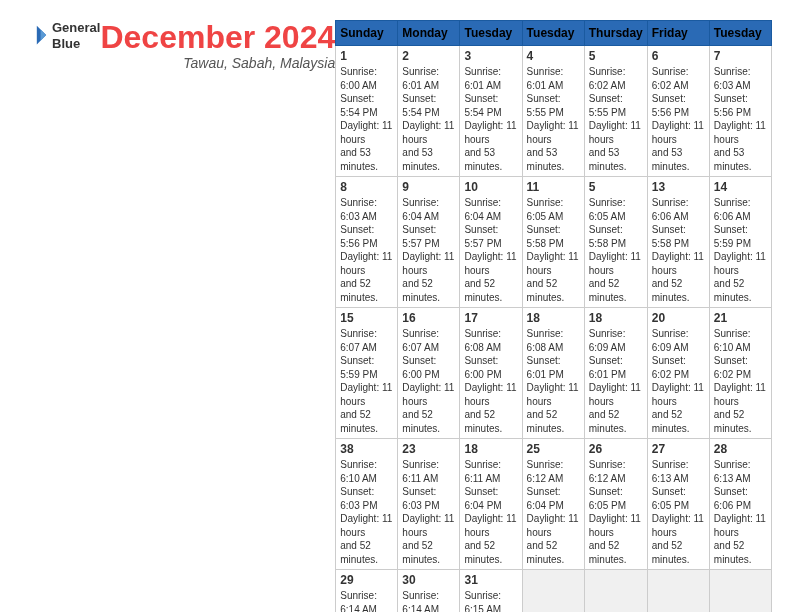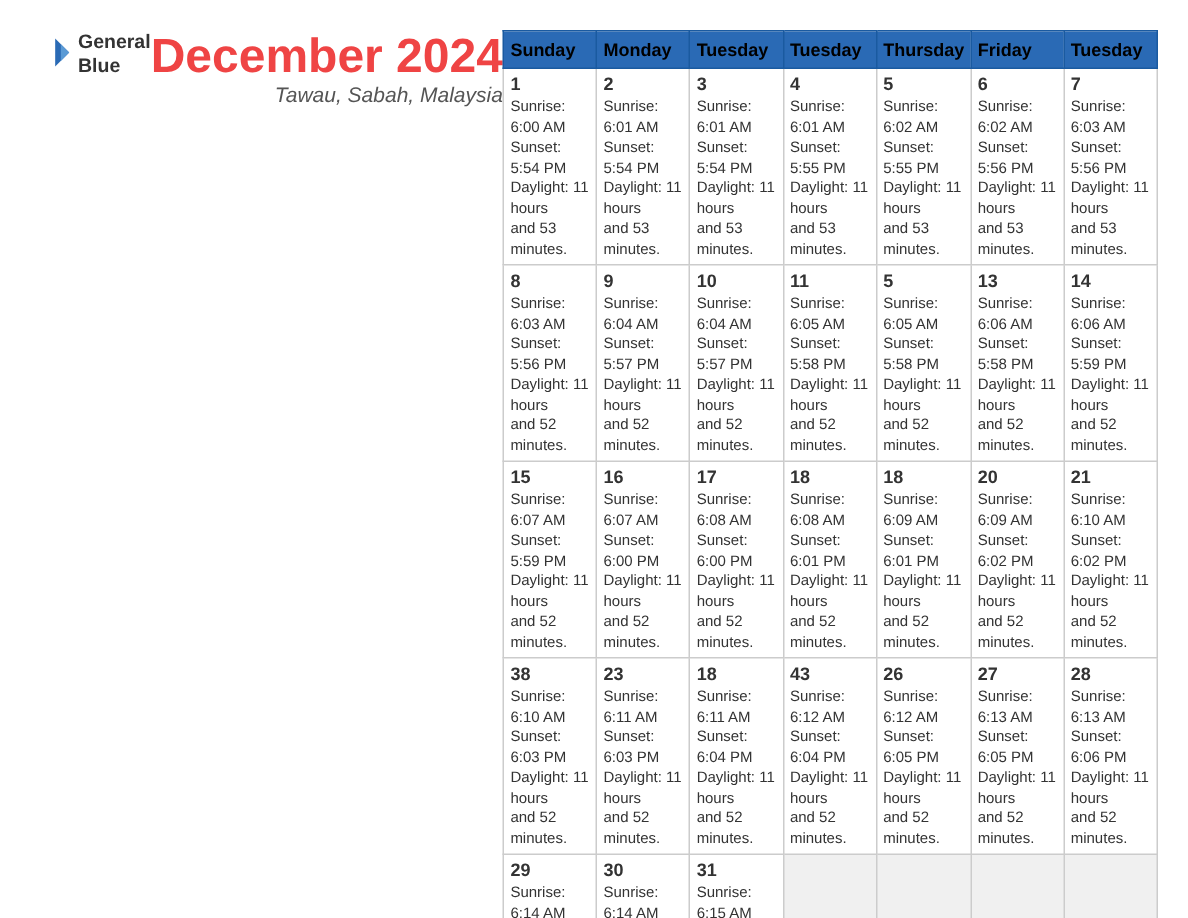--- a/index.html
+++ b/index.html
@@ -225,21 +225,21 @@
           </td>
           <td>
             <span class="day-num">23</span>
             <div class="day-info">Sunrise: 6:11 AM<br>Sunset: 6:03 PM<br>Daylight: 11 hours<br>and 52 minutes.</div>
           </td>
           <td>
             <span class="day-num">18</span>
             <div class="day-info">Sunrise: 6:11 AM<br>Sunset: 6:04 PM<br>Daylight: 11 hours<br>and 52 minutes.</div>
           </td>
           <td>
-            <span class="day-num">43</span>
+            <span class="day-num">25</span>
             <div class="day-info">Sunrise: 6:12 AM<br>Sunset: 6:04 PM<br>Daylight: 11 hours<br>and 52 minutes.</div>
           </td>
           <td>
             <span class="day-num">26</span>
             <div class="day-info">Sunrise: 6:12 AM<br>Sunset: 6:05 PM<br>Daylight: 11 hours<br>and 52 minutes.</div>
           </td>
           <td>
             <span class="day-num">27</span>
             <div class="day-info">Sunrise: 6:13 AM<br>Sunset: 6:05 PM<br>Daylight: 11 hours<br>and 52 minutes.</div>
           </td>

